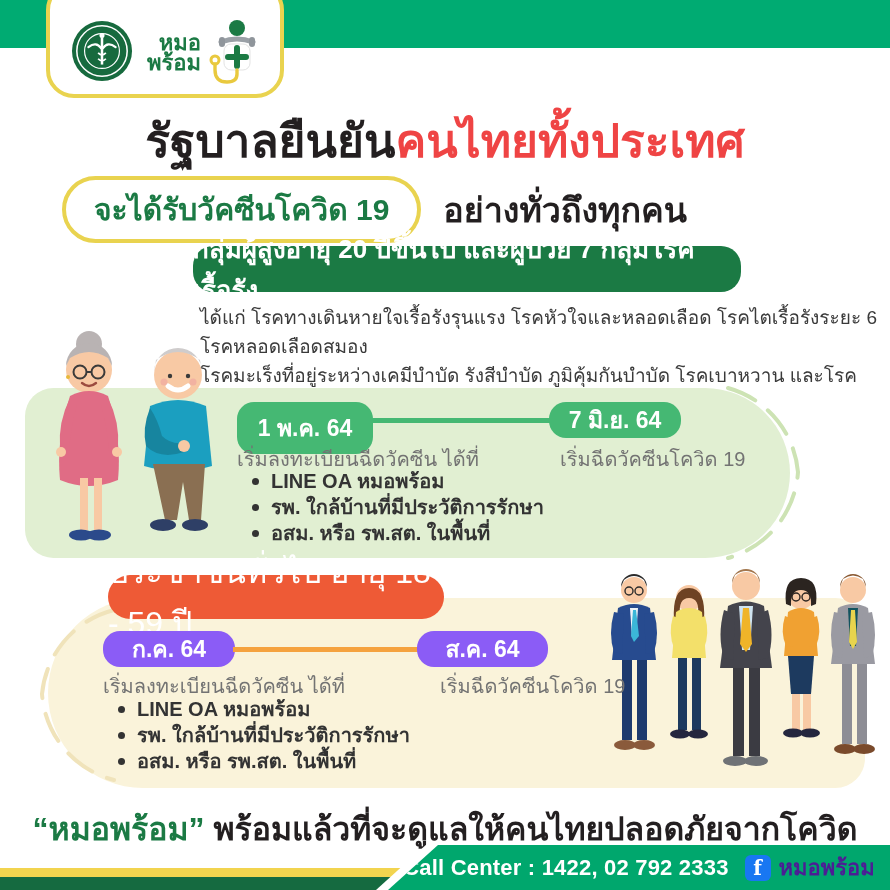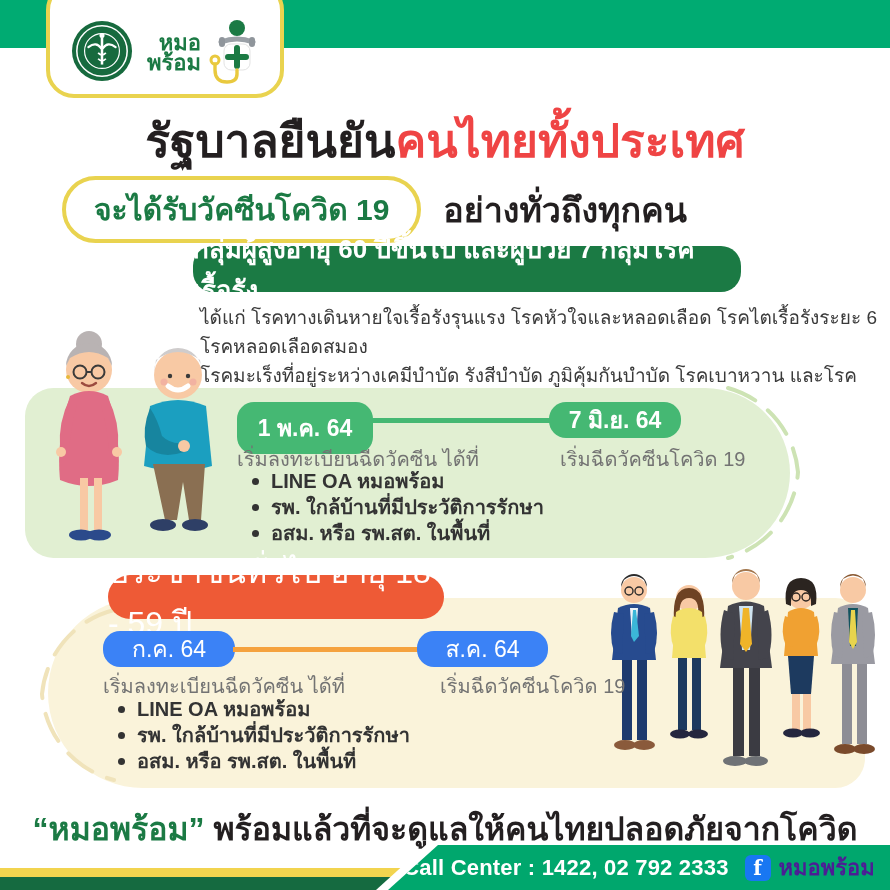--- a/index.html
+++ b/index.html
@@ -38,21 +38,21 @@
   .s1-label2{left:560px;top:443px;}
   .bullets{color:#333;font-weight:700;font-size:20px;}
   .bullet-row{display:flex;align-items:center;gap:12px;height:26px;}
   .dot{width:7px;height:7px;border-radius:50%;background:#333;flex:0 0 auto;}
   .s1-bullets{left:252px;top:468px;}
   
   .panel-cream{left:48px;top:598px;width:817px;height:190px;background:#faf3da;
                border-radius:96px 30px 30px 96px;}
   .sec2-header{left:108px;top:575px;width:336px;height:44px;background:#ee5a36;border-radius:22px;
                color:#fff;font-weight:400;font-size:32px;display:flex;align-items:center;justify-content:center;}
-  .pill-amber{background:#3b82f6;color:#fff;font-weight:400;font-size:23px;border-radius:17px;
+  .pill-amber{background:#8b5cf6;color:#fff;font-weight:700;font-size:23px;border-radius:17px;
               display:flex;align-items:center;justify-content:center;}
   .a-pill1{left:103px;top:631px;width:132px;height:36px;}
   .a-pill2{left:417px;top:631px;width:131px;height:36px;}
   .a-line{left:233px;top:647px;width:186px;height:5px;background:#f5a23e;}
   .s2-label1{left:103px;top:670px;}
   .s2-label2{left:440px;top:670px;}
   .s2-bullets{left:118px;top:696px;}
   
   .tagline{left:0;top:803px;width:890px;text-align:center;font-weight:800;font-size:32px;color:#231f20;}
   .tagline-brand{color:#1b7a44;}
@@ -105,21 +105,21 @@
 </div>
 
 <div class="abs title-line">
   <span>รัฐบาลยืนยัน</span><span class="title-green">คนไทยทั้งประเทศ</span>
 </div>
 <div class="abs subtitle-row">
   <span class="subtitle-pill">จะได้รับวัคซีนโควิด 19</span>
   <span class="subtitle-rest">อย่างทั่วถึงทุกคน</span>
 </div>
 
-<div class="abs sec1-header">กลุ่มผู้สูงอายุ 60 ปีขึ้นไป และผู้ป่วย 7 กลุ่มโรคเรื้อรัง</div>
+<div class="abs sec1-header">กลุ่มผู้สูงอายุ 20 ปีขึ้นไป และผู้ป่วย 7 กลุ่มโรคเรื้อรัง</div>
 <div class="abs sec1-desc">
   <div>ได้แก่ โรคทางเดินหายใจเรื้อรังรุนแรง โรคหัวใจและหลอดเลือด โรคไตเรื้อรังระยะ 6 โรคหลอดเลือดสมอง</div>
   <div>โรคมะเร็งที่อยู่ระหว่างเคมีบำบัด รังสีบำบัด ภูมิคุ้มกันบำบัด โรคเบาหวาน และโรคอ้วน ที่มีน้ำหนัก</div>
   <div>&gt;100 กิโลกรัม หรือ BMI &gt; 35 กิโลกรัมต่อตารางเมตร</div>
 </div>
 
 <div class="abs panel-green"></div>
 <svg class="abs" style="left:690px;top:380px;" width="130" height="190" viewBox="0 0 130 190">
   <path d="M 38 8 A 96 96 0 0 1 108 92 A 96 96 0 0 1 38 178" fill="none" stroke="#cde3b4" stroke-width="4" stroke-dasharray="30 16" stroke-linecap="round"></path>
 </svg>

